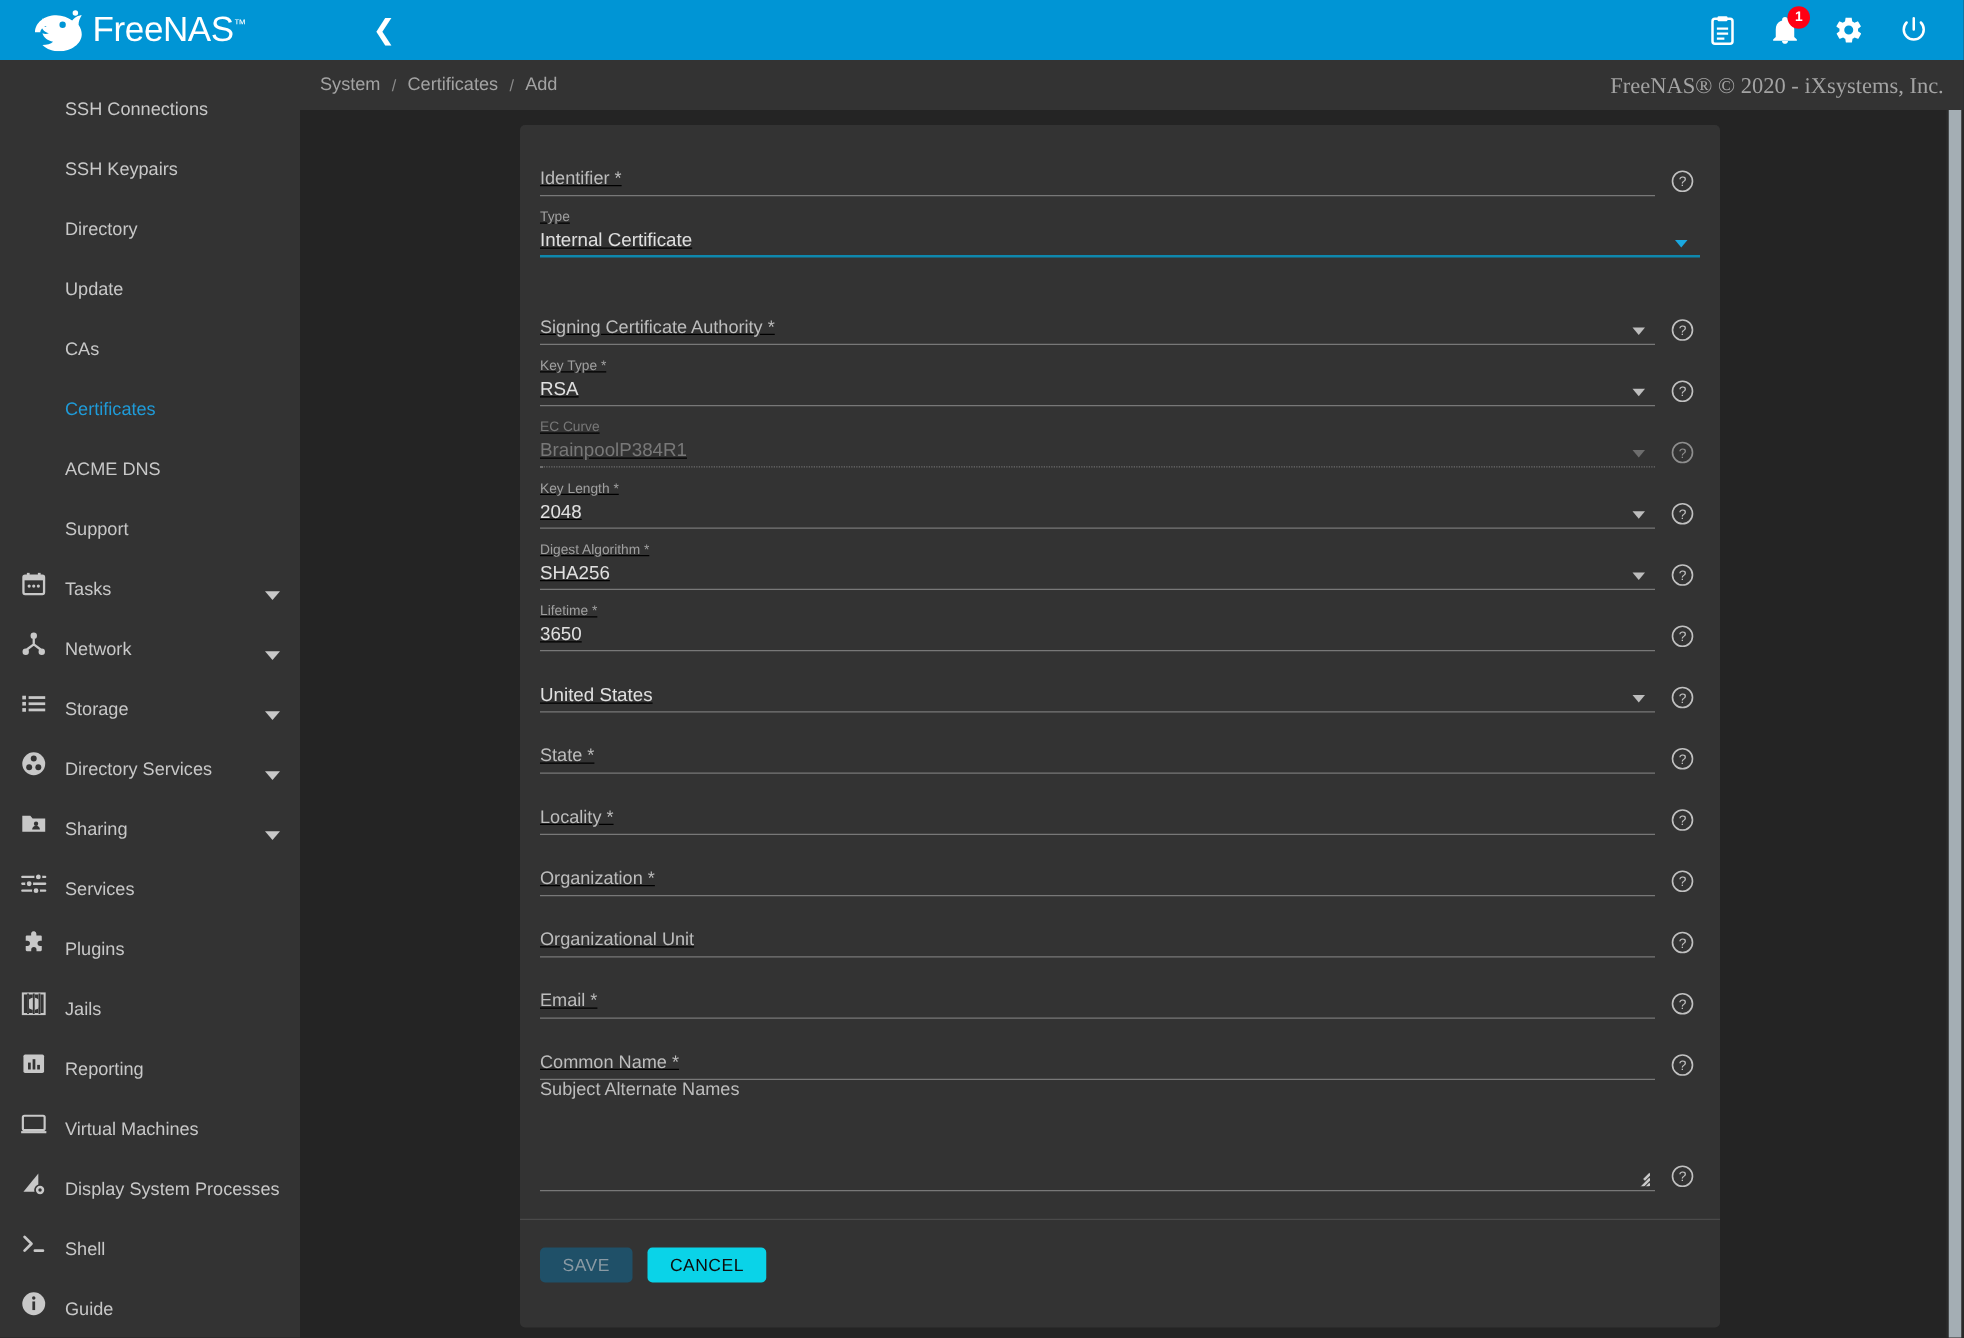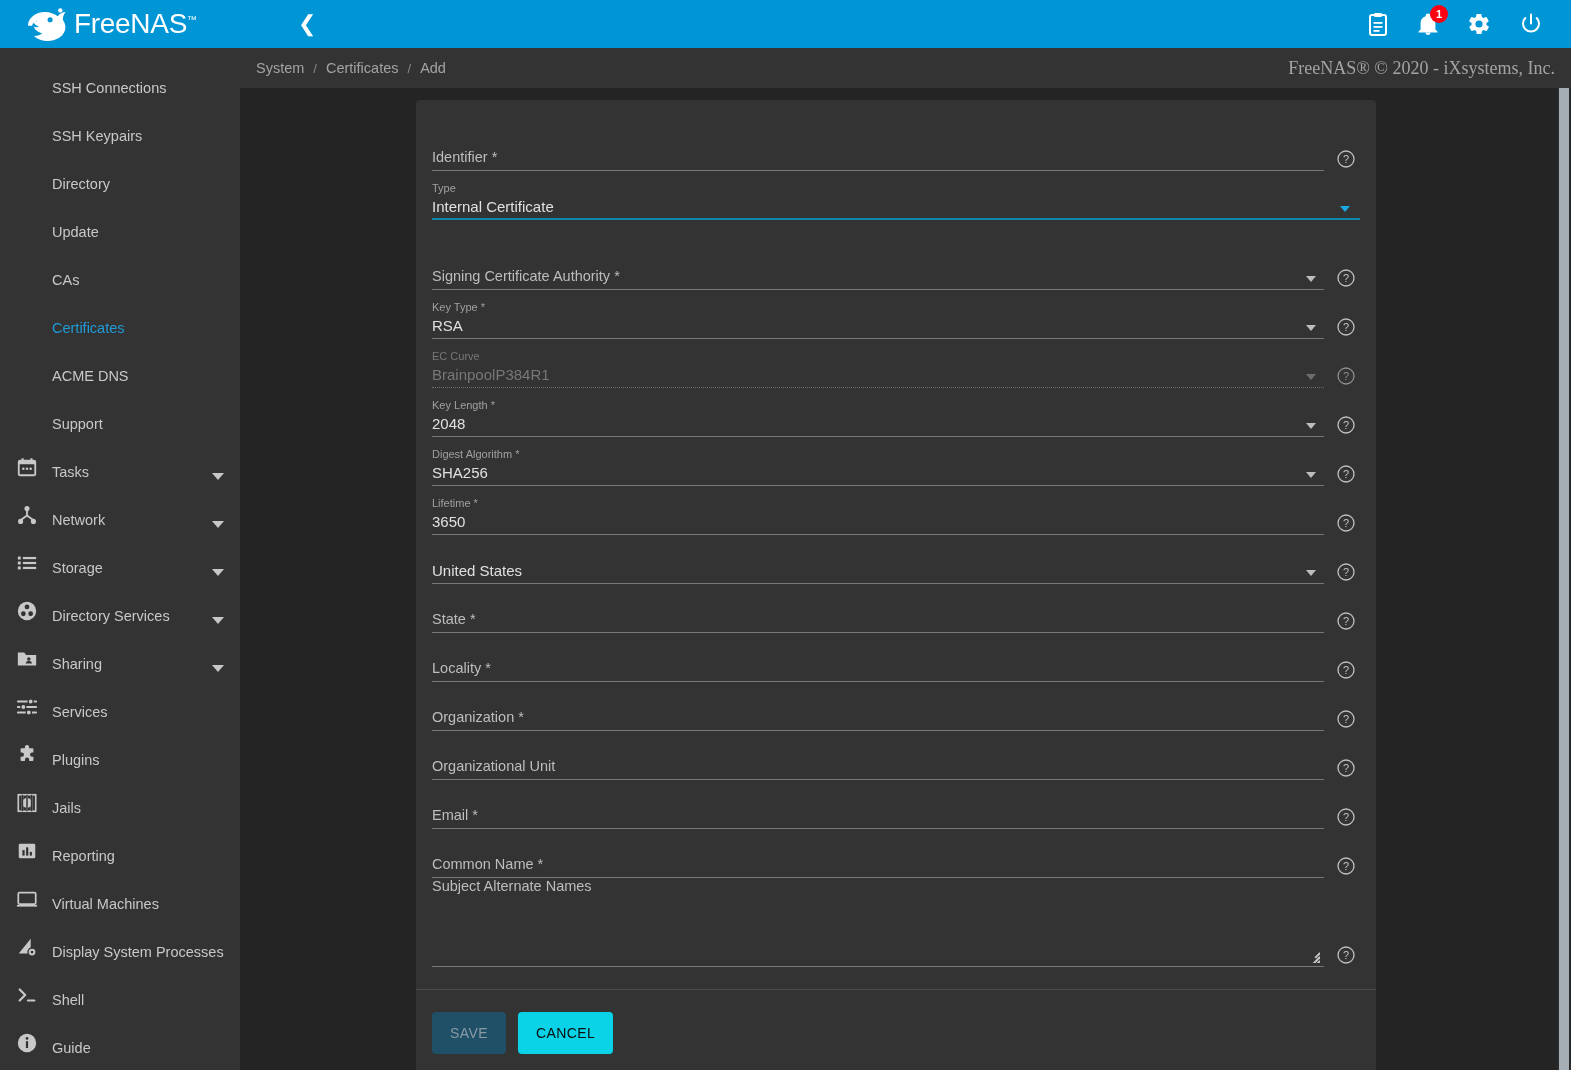--- a/index.html
+++ b/index.html
@@ -104,21 +104,21 @@
     width: 1331px; height: 982px;
     background: #242424;
     overflow: hidden;
   }
   .card {
     position: absolute; top: 12px; left: 176px;
     width: 960px; min-height: 962px;
     background: #333333;
     border-radius: 4px;
   }
-  .card-body { padding: 22px 16px 0 16px; }
+  .card-body { padding: 8px 16px 0 16px; text-decoration: underline; }
 
   
   .field {
     position: relative;
     height: 49px;
     margin-bottom: 0;
     padding-right: 36px;
   }
   .field-inner {
     position: relative; height: 100%;
@@ -195,21 +195,21 @@
   
   .card-div {
     height: 1px; background: #4a4a4a;
     margin: 16px 0 0 0;
   }
   .card-footer { padding: 22px 16px 24px 16px; display: flex; gap: 12px; }
   .btn {
     border: none; border-radius: 4px;
     font-size: 14px; font-weight: 400;
     letter-spacing: 0.4px;
-    padding: 0 18px; height: 42px;
+    padding: 0 18px; height: 28px;
     cursor: pointer; font-family: "Liberation Sans", sans-serif;
   }
   .btn-save { background: #1f5068; color: #8a9aa4; cursor: default; }
   .btn-cancel { background: #0ad3e8; color: #0d0d0d; }
 
   
   .scrollbar-track {
     position: absolute; top: 88px; right: 0;
     width: 14px; height: 982px; background: #2a2a2a;
   }

